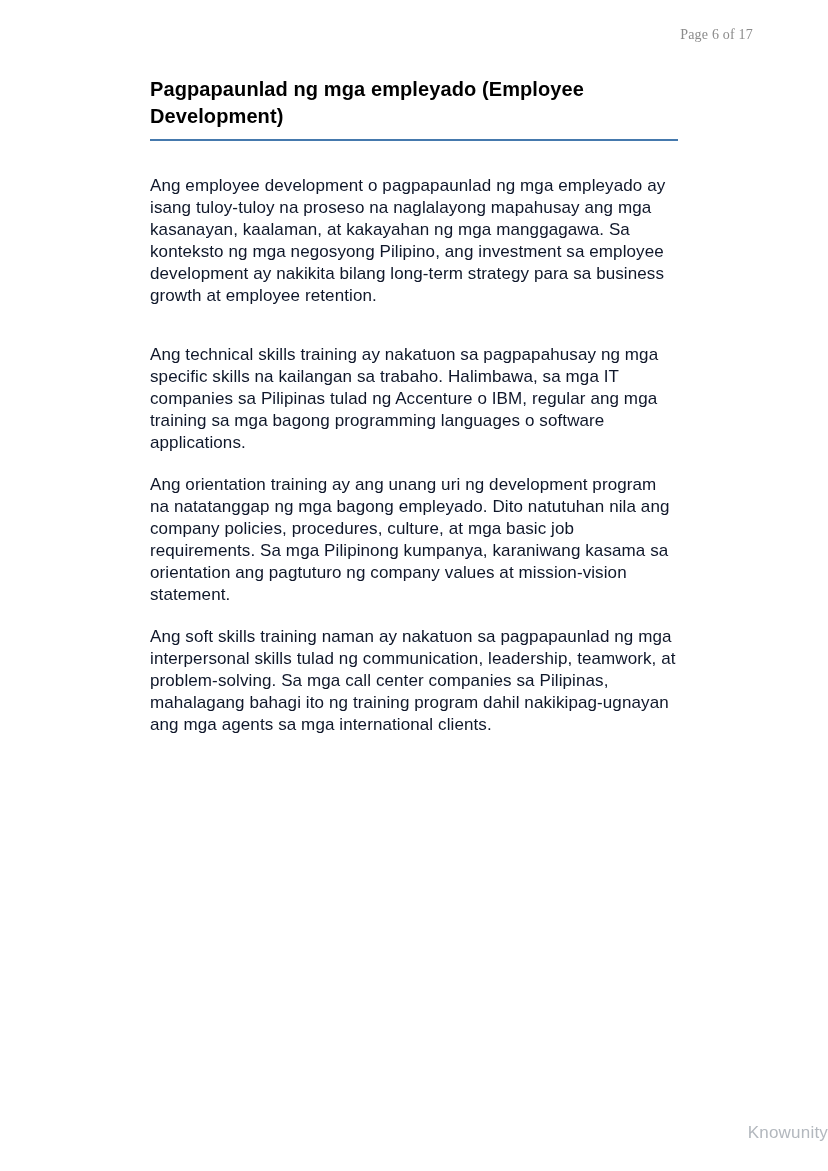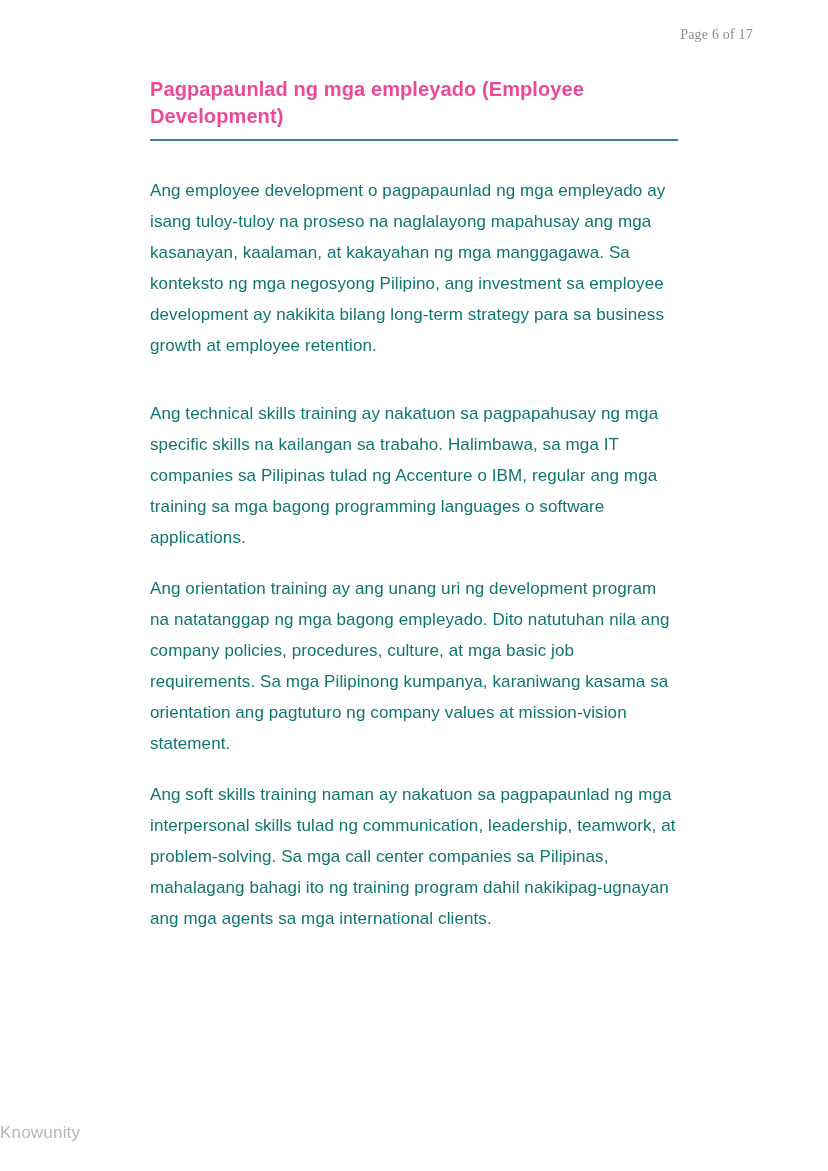--- a/index.html
+++ b/index.html
@@ -30,45 +30,45 @@
     position: absolute;
     top: 76px;
     left: 150px;
     width: 528px;
   }
   .section-heading {
     margin: 0;
     font-size: 20px;
     font-weight: 700;
     line-height: 27px;
-    color: #ec4899;
+    color: #000000;
     padding-bottom: 9px;
     border-bottom: 2px solid #4579ad;
     letter-spacing: 0.1px;
   }
   .paragraph {
     margin: 0;
     margin-top: 34px;
     font-size: 17px;
-    line-height: 31px;
-    color: #0f766e;
+    line-height: 22px;
+    color: #0f172a;
     letter-spacing: 0.1px;
   }
   .paragraph + .paragraph {
     margin-top: 20px;
   }
   .section + .section {
     margin-top: 37px;
   }
   .footer {
     position: absolute;
     bottom: 28px;
     left: 0;
     width: 100%;
-    text-align: left;
+    text-align: right;
     font-size: 17px;
     color: #b3b8be;
     letter-spacing: 0.2px;
   }
 </style>
 </head>
 <body>
 
 <div class="page">
 

